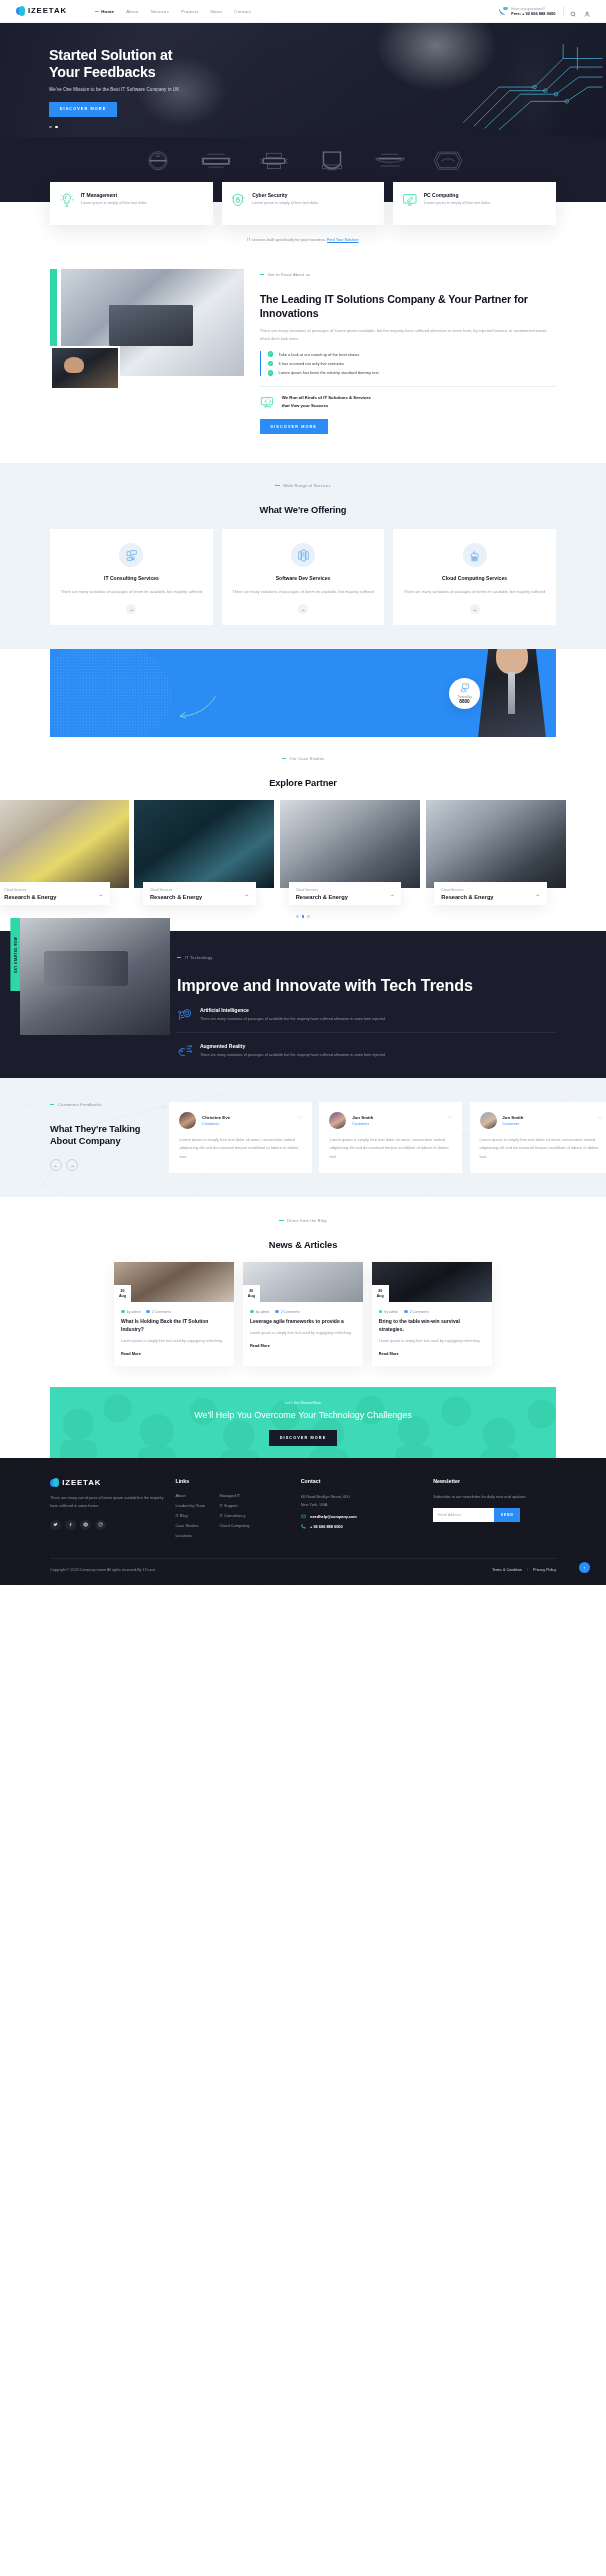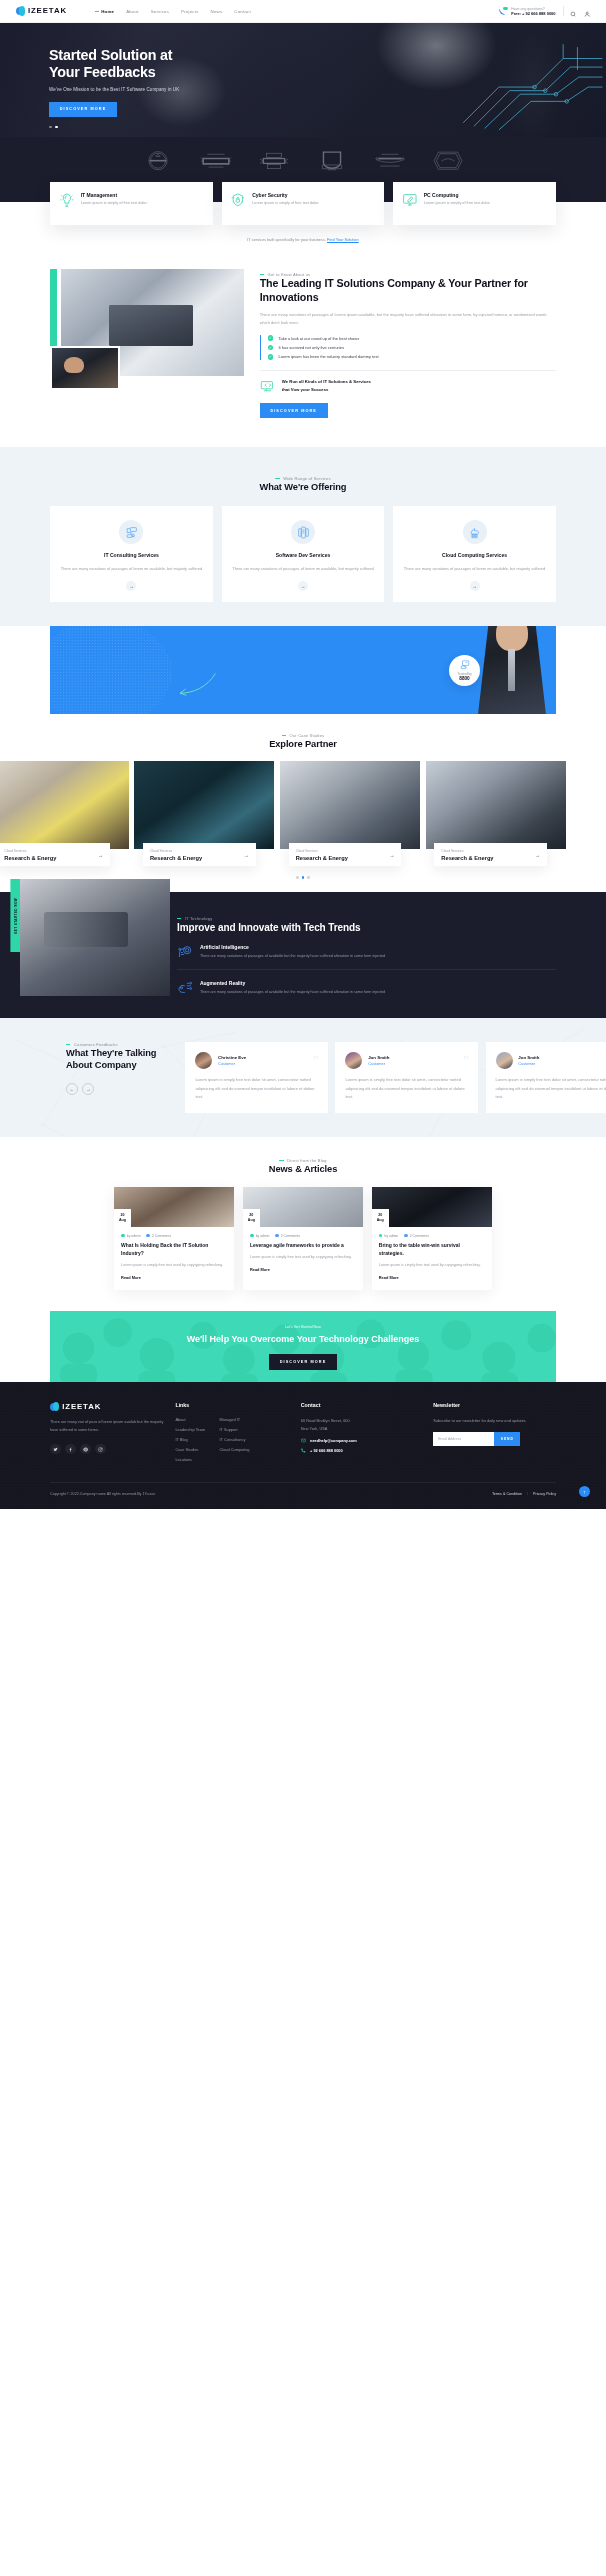--- a/index.html
+++ b/index.html
@@ -102,33 +102,33 @@
   .ph2{
     position:absolute; left:0; top:77px; width:70px; height:44px;
     background:linear-gradient(150deg,#3a4150 0%,#1d2129 45%,#6b5a4a 100%);
     border:2.1px solid #fff;
   }
   .ph2::after{ content:""; position:absolute; left:18%; top:22%; width:30%; height:40%; background:#c79b7a; border-radius:50% 50% 40% 40%; }
 
   .about-body{ flex:1; padding-top:2.9px;}
   .eyebrow{ display:flex; align-items:center; gap:3.6px; font-size:4px; color:#8a8f98; letter-spacing:0.2px;}
   .eyebrow .dash{ background:#2fd6a8; width:4.3px; }
-  .h2{ font-size:10.7px; line-height:1.3; font-weight:700; color:#10101e; margin-top:0; letter-spacing:-0.1px;}
+  .h2{ font-size:10.7px; line-height:1.3; font-weight:700; color:#10101e; margin-top:16px; letter-spacing:-0.1px;}
   .lead{ font-size:4px; color:#9aa0a8; line-height:2.1; margin-top:6.4px; }
   .ticks{ border-left:0.7px solid #2b8cf5; padding-left:7.1px; margin-top:7.8px; }
   .tick{ display:flex; align-items:center; gap:5px; margin:3.6px 0; }
   .tick .cir{ width:5.7px; height:5.7px; border-radius:50%; background:#2fd6a8; display:flex; align-items:center; justify-content:center; color:#fff; font-size:3.6px; flex:none;}
   .tick span{ font-size:4px; color:#3a3f4a; }
   .hr{ height:0.7px; background:#ebeef1; margin:10px 0 7.8px; }
   .runs{ display:flex; gap:6.4px; align-items:center; }
   .runs .ic{ width:15.7px; height:14.3px; color:#2fd6a8; flex:none;}
   .runs p{ font-size:4.3px; font-weight:700; color:#10101e; line-height:1.9; }
 
   
-  .offering{ background:#eef3f7; padding:29px 0 24px; }
+  .offering{ background:#eef3f7; padding:20px 0 24px; }
   .center{ text-align:center; }
   .eyebrow.center{ justify-content:center; }
   .h2.center{ text-align:center; font-size:9.3px; }
   .offer-cards{ display:flex; gap:8.6px; padding:0 50px; margin-top:13px; }
   .ocard{ flex:1; background:#fff; padding:14.3px 10px 11.4px; text-align:center; }
   .ocircle{ width:24px; height:24px; border-radius:50%; background:#e9f0f7; margin:0 auto; display:flex; align-items:center; justify-content:center; color:#4da0f5;}
   .ocircle svg{ width:13px; height:13px; }
   .ocard h4{ font-size:5.1px; font-weight:700; margin-top:7.8px; line-height:1.5; color:#10101e;}
   .ocard p{ font-size:3.9px; color:#9aa0a8; line-height:2; margin-top:5.7px; }
   .arrowbox{ margin:7.8px auto 0; width:10px; height:10px; border-radius:50%; background:#eef3f7; display:flex; align-items:center; justify-content:center; font-size:5px; color:#5a6270;}
@@ -186,29 +186,29 @@
     background:linear-gradient(150deg,#c9ccd2 0%,#8f949c 30%,#5d6370 55%,#2a2f3a 100%);
   }
   .tmedia::after{ content:""; position:absolute; left:16%; top:28%; width:56%; height:30%; background:linear-gradient(100deg,#7b828c,#3b414c); border-radius:2.9px;}
   .vstrip{
     position:absolute; left:10px; top:-13px; width:11.4px; height:73px; background:#2fd6a8;
     color:#10101e; font-size:3.1px; font-weight:700; letter-spacing:0.4px;
     writing-mode:vertical-rl; transform:rotate(180deg); display:flex; align-items:center; justify-content:center;
   }
   .trends-body{ flex:1; padding:24px 50px 18.5px 7.1px; }
   .trends .eyebrow{ color:#9aa0a8; }
-  .trends .h2{ color:#fff; font-size:10px; }
+  .trends .h2{ color:#fff; font-size:16px; }
   .trow{ display:flex; gap:7.1px; margin-top:10px; }
   .trow .ic{ width:15.7px; height:15.7px; color:#3d8ef7; flex:none;}
   .trow h5{ font-size:5px; font-weight:700; color:#fff; }
   .trow p{ font-size:3.7px; color:#9298a4; line-height:2.1; margin-top:2.9px; }
   .thr{ height:0.7px; background:#2c2d3f; margin:8.6px 0; }
 
   
-  .testi{ background:#eef3f7; padding:24px 16px 24px; position:relative; overflow:hidden;}
+  .testi{ background:#eef3f7; padding:24px 0 24px; position:relative; overflow:hidden;}
   .netbg{ position:absolute; inset:0; opacity:.5; }
   .testi-inner{ display:flex; position:relative; padding-left:50px; gap:11.4px; }
   .testi-left{ width:108px; flex:none; }
   .testi-left .h2{ font-size:9.3px; line-height:1.32; }
   .navbtns{ display:flex; gap:4.3px; margin-top:11.4px; }
   .navb{ width:12px; height:12px; border-radius:50%; border:0.7px solid #c9d1da; display:flex; align-items:center; justify-content:center; font-size:5px; color:#5a6270;}
   .tcards{ display:flex; gap:7.1px; }
   .tcard{ width:143px; flex:none; background:#fff; padding:10px 10px 11.4px; }
   .tc-head{ display:flex; align-items:center; gap:5.7px; position:relative;}
   .av{ width:17px; height:17px; border-radius:50%; flex:none; }
@@ -242,21 +242,21 @@
   .bmore{ font-size:3.9px; font-weight:700; color:#10101e; margin-top:5.7px; display:inline-block;}
 
   
   .tealcta{
     margin:0 50px; height:71px; position:relative; overflow:hidden;
     background:#3ed9b6;
   }
   .tealfaces{ position:absolute; inset:0; opacity:.32; }
   .tealcta .inner{ position:relative; text-align:center; padding-top:14.3px;}
   .tealcta .k{ font-size:3.7px; color:#ffffff; opacity:.9;}
-  .tealcta h3{ font-size:9px; color:#fff; font-weight:700; line-height:1.42; margin-top:3.6px;}
+  .tealcta h3{ font-size:9px; color:#fff; font-weight:400; line-height:1.42; margin-top:3.6px;}
   .tealcta .btn{ margin-top:8.6px; }
 
   
   .footer{ background:#15161f; padding:20px 50px 13px; position:relative; }
   .fmap{ position:absolute; inset:0; opacity:.25;
     background-image:radial-gradient(rgba(255,255,255,.09) 0.5px, transparent 0.6px);
     background-size:2.9px 2.9px; }
   .fcols{ display:flex; position:relative; gap:11.4px; }
   .fc1{ width:114px; }
   .fdesc{ font-size:3.8px; color:#8f95a1; line-height:2.1; margin-top:7.8px; }

